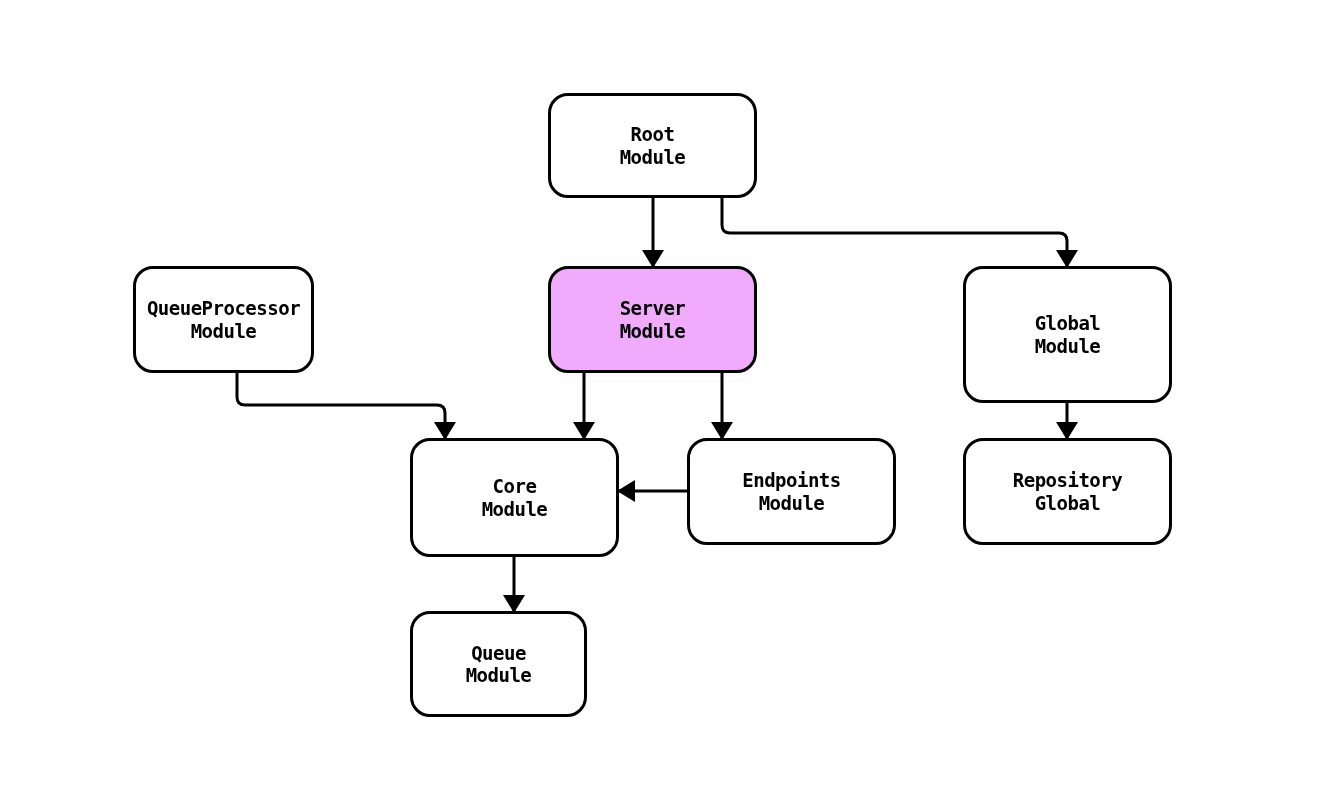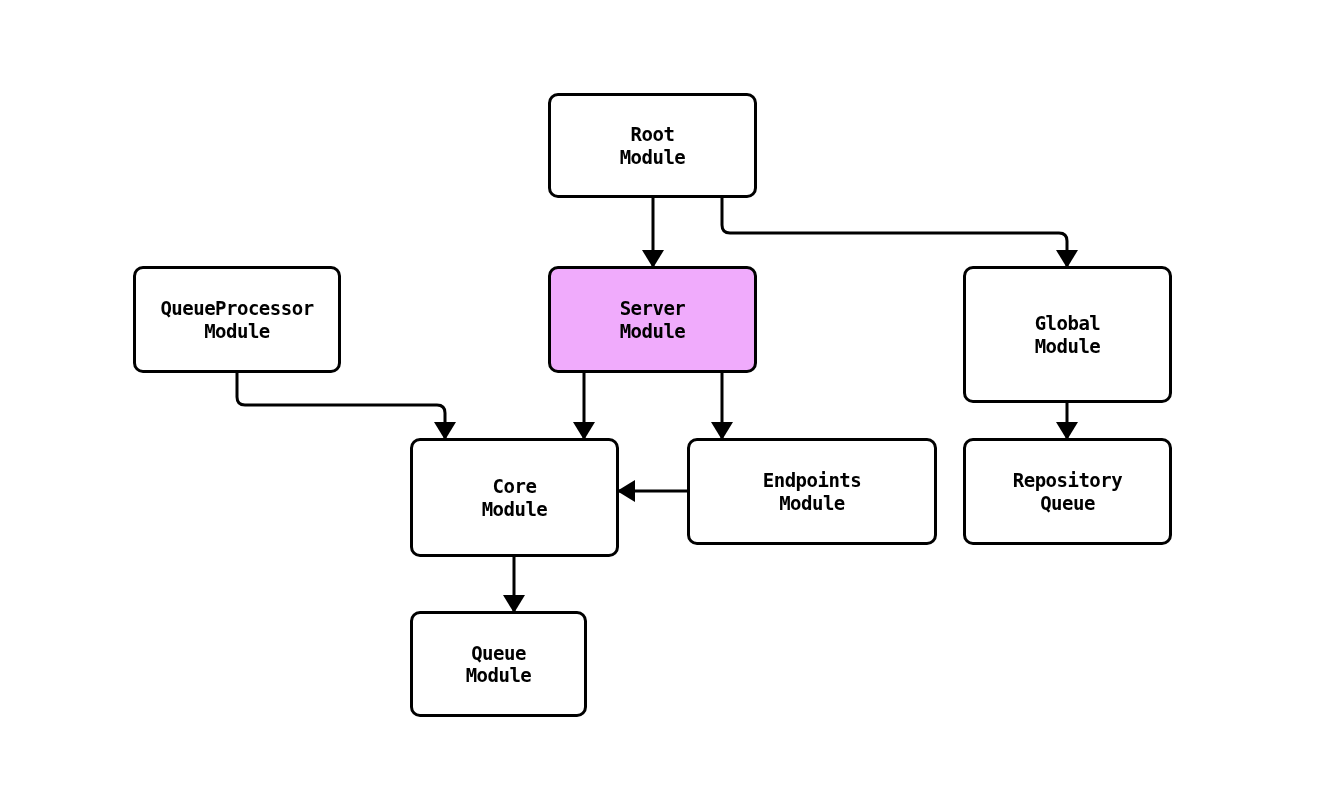--- a/index.html
+++ b/index.html
@@ -20,21 +20,21 @@
     left: 0;
     top: 0;
     width: 1337px;
     height: 809px;
   }
   .node {
     position: absolute;
     box-sizing: border-box;
     background: #ffffff;
     border: 3px solid #000000;
-    border-radius: 10px;
+    border-radius: 20px;
     display: flex;
     align-items: center;
     justify-content: center;
     text-align: center;
   }
   .node-label {
     font-weight: bold;
     font-size: 19px;
     line-height: 1.16;
     color: #000000;
@@ -68,42 +68,42 @@
         <path class="edge" d="M 687 491 L 619 491" stroke="#000000" marker-end="url(#arrowhead)"></path>
         <path class="edge" d="M 1067 373 L 1067 438" stroke="#000000" marker-end="url(#arrowhead)"></path>
         <path class="edge" d="M 514 545 L 514 611" stroke="#000000" marker-end="url(#arrowhead)"></path>
       </g>
   </svg>
   <div id="nodes-layer">
       <div class="node" style="left: 548px; top: 93px; width: 209px; height: 105px; background: rgb(255, 255, 255); border-color: rgb(0, 0, 0);">
         <div class="node-label">Root
 Module</div>
       </div>
-      <div class="node" style="left: 133px; top: 266px; width: 208px; height: 107px; background: rgb(255, 255, 255); border-color: rgb(0, 0, 0);">
+      <div class="node" style="left: 133px; top: 266px; width: 181px; height: 107px; background: rgb(255, 255, 255); border-color: rgb(0, 0, 0);">
         <div class="node-label">QueueProcessor
 Module</div>
       </div>
       <div class="node" style="left: 548px; top: 266px; width: 209px; height: 107px; background: #f0abfc; border-color: rgb(0, 0, 0);">
         <div class="node-label">Server
 Module</div>
       </div>
       <div class="node" style="left: 963px; top: 266px; width: 209px; height: 137px; background: rgb(255, 255, 255); border-color: rgb(0, 0, 0);">
         <div class="node-label">Global
 Module</div>
       </div>
       <div class="node" style="left: 410px; top: 438px; width: 209px; height: 119px; background: rgb(255, 255, 255); border-color: rgb(0, 0, 0);">
         <div class="node-label">Core
 Module</div>
       </div>
-      <div class="node" style="left: 687px; top: 438px; width: 250px; height: 107px; background: rgb(255, 255, 255); border-color: rgb(0, 0, 0);">
+      <div class="node" style="left: 687px; top: 438px; width: 209px; height: 107px; background: rgb(255, 255, 255); border-color: rgb(0, 0, 0);">
         <div class="node-label">Endpoints
 Module</div>
       </div>
       <div class="node" style="left: 963px; top: 438px; width: 209px; height: 107px; background: rgb(255, 255, 255); border-color: rgb(0, 0, 0);">
         <div class="node-label">Repository
-Queue</div>
+Global</div>
       </div>
       <div class="node" style="left: 410px; top: 611px; width: 177px; height: 106px; background: rgb(255, 255, 255); border-color: rgb(0, 0, 0);">
         <div class="node-label">Queue
 Module</div>
       </div>
     </div>
 </div>
 
 </body></html>

